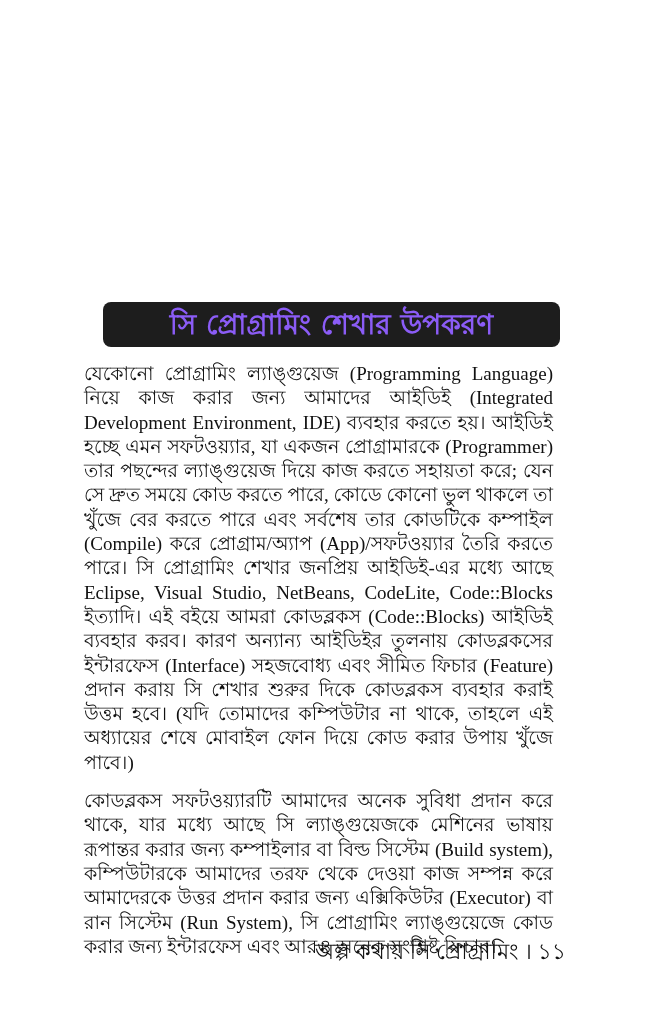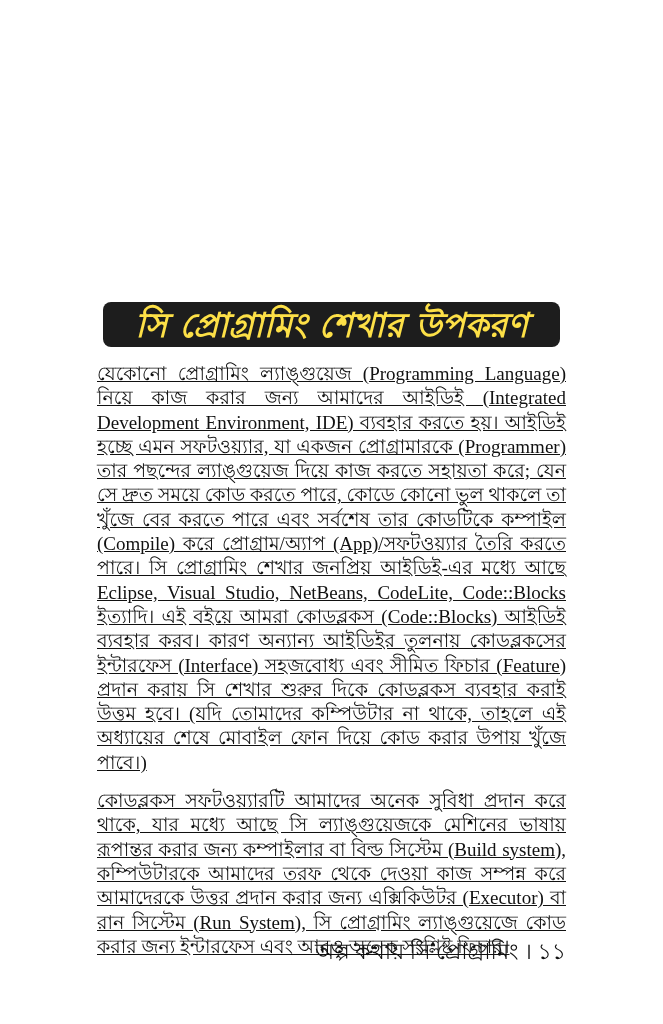--- a/index.html
+++ b/index.html
@@ -23,35 +23,33 @@
     width: 457px;
     height: 45px;
     background: #1d1d1d;
     border-radius: 8px;
     display: flex;
     align-items: center;
     justify-content: center;
     box-sizing: border-box;
   }
   .header-title {
-    color: #fde047;
+    color: #8b5cf6;
     font-family: "DejaVu Sans", "Liberation Sans", sans-serif;
     font-weight: bold;
-    font-size: 34px;
+    font-size: 28px;
     line-height: 1;
     white-space: nowrap;
-    font-style: italic;
   }
   .content {
     position: absolute;
-    left: 97px;
+    left: 84px;
     top: 362px;
     width: 469px;
     color: #111111;
-    text-decoration: underline;
   }
   .content p {
     margin: 0 0 14px 0;
     font-size: 19px;
     line-height: 24.3px;
     text-align: justify;
     text-justify: inter-word;
   }
   .footer {
     position: absolute;

